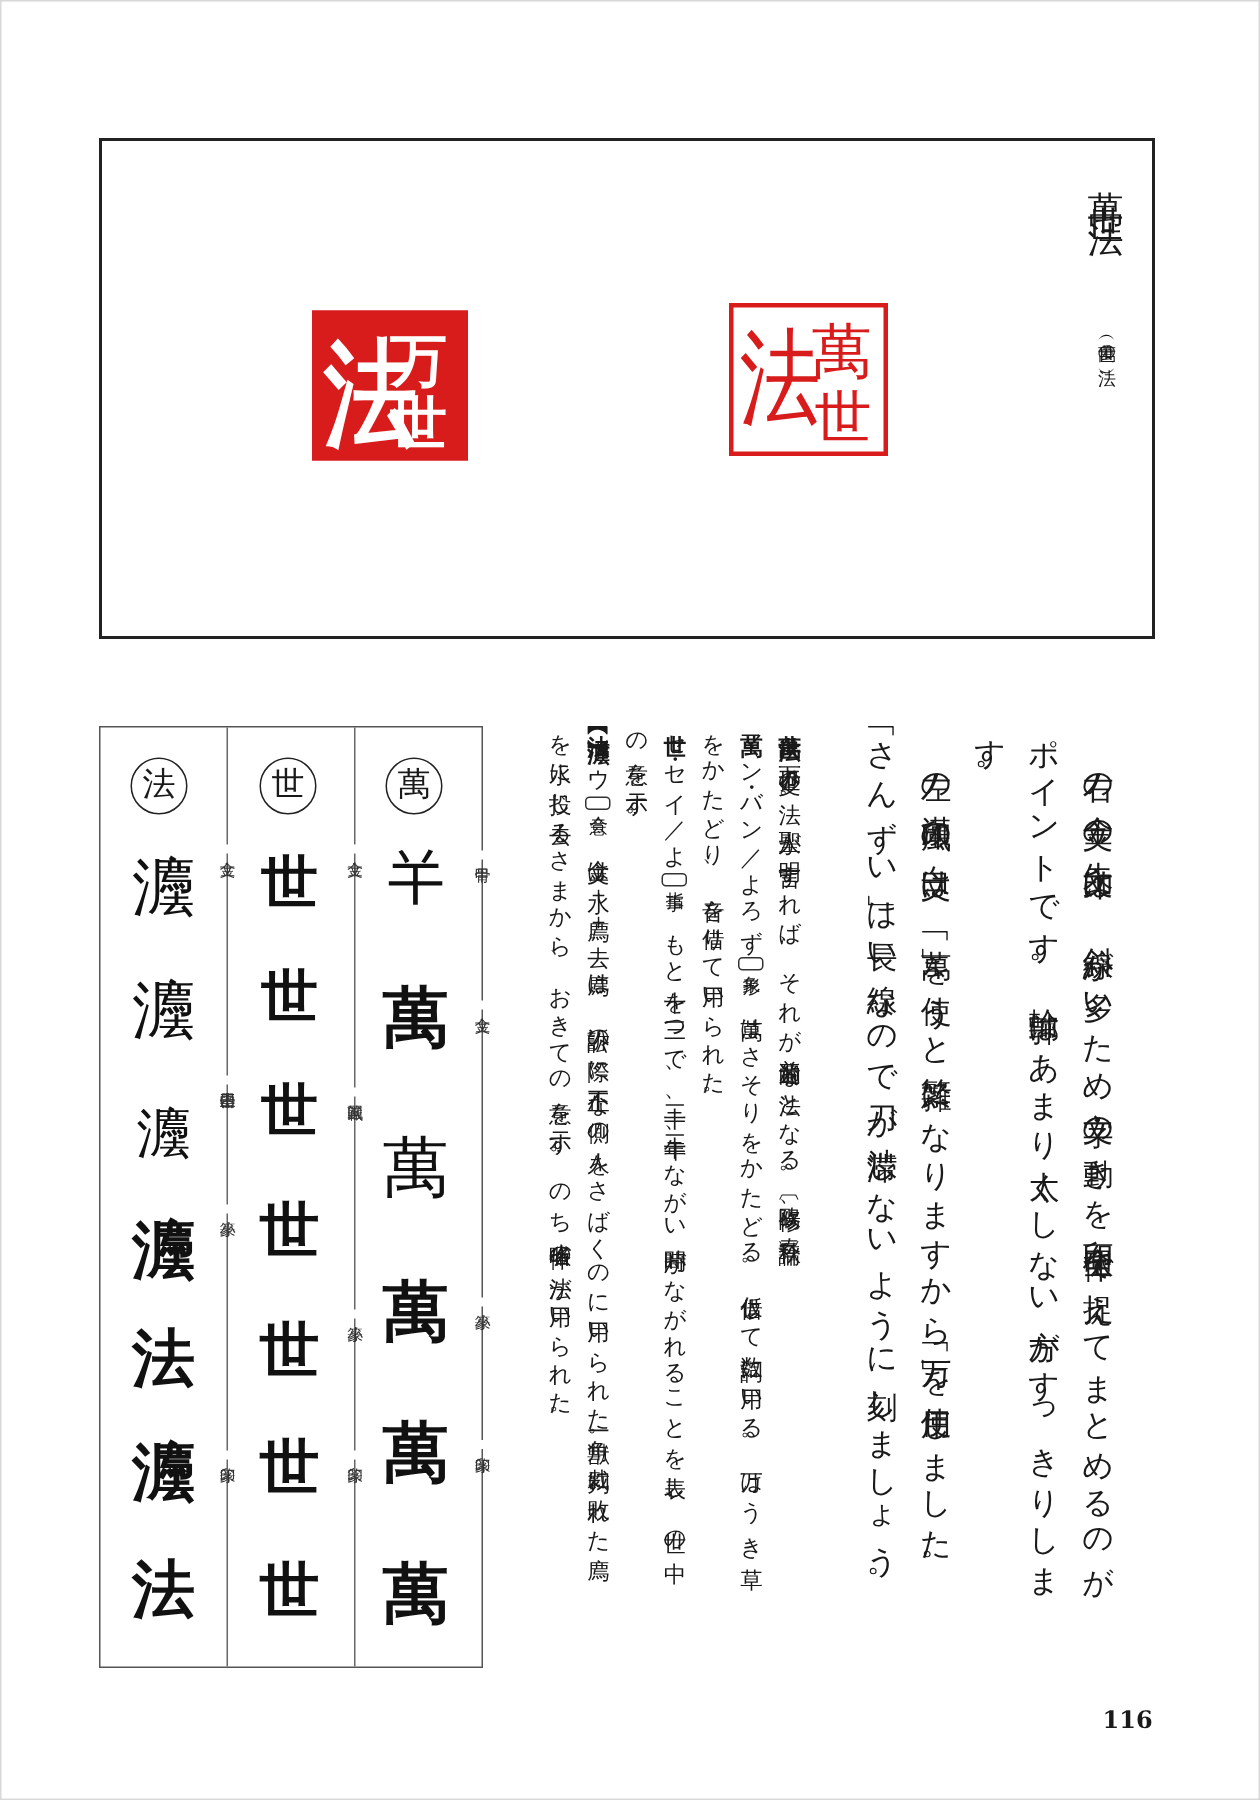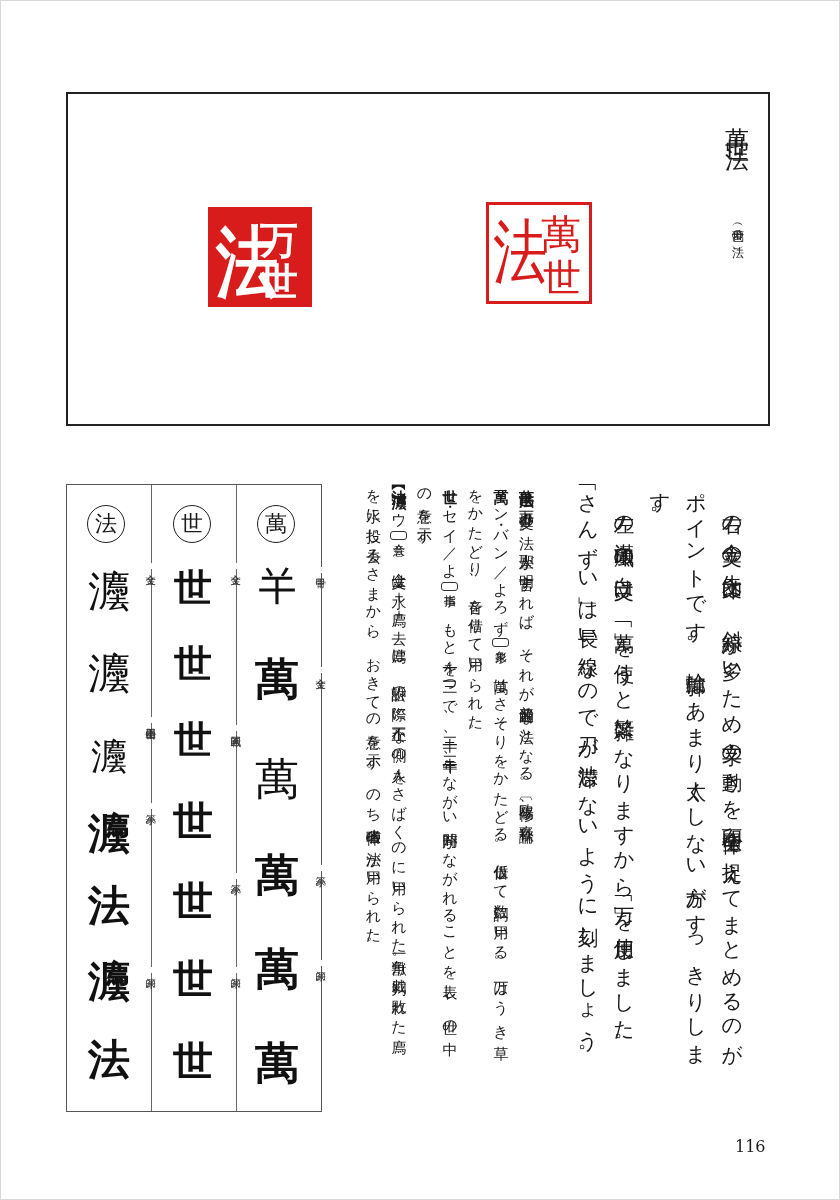--- a/index.html
+++ b/index.html
@@ -79,20 +79,21 @@
   }
   .glyph-cell.thin { font-weight: normal; }
   .label {
     position: absolute; writing-mode: vertical-rl; font-size: 10.5px;
     background: #fff; line-height: 1; padding: 3px 0; color: #333;
     transform: translateX(-50%);
   }
   .page-number {
     position: absolute; left: 735px; top: 1137px; font-size: 16px;
     font-family: "DejaVu Serif", serif;
+    font-weight: bold;
   }
 </style>
 </head>
 <body>
 
 <div class="page-frame"></div>
 
 <div class="seal-box">
   <div class="title-col">萬世法</div>
   <div class="reading-col">（萬世の法）</div>

